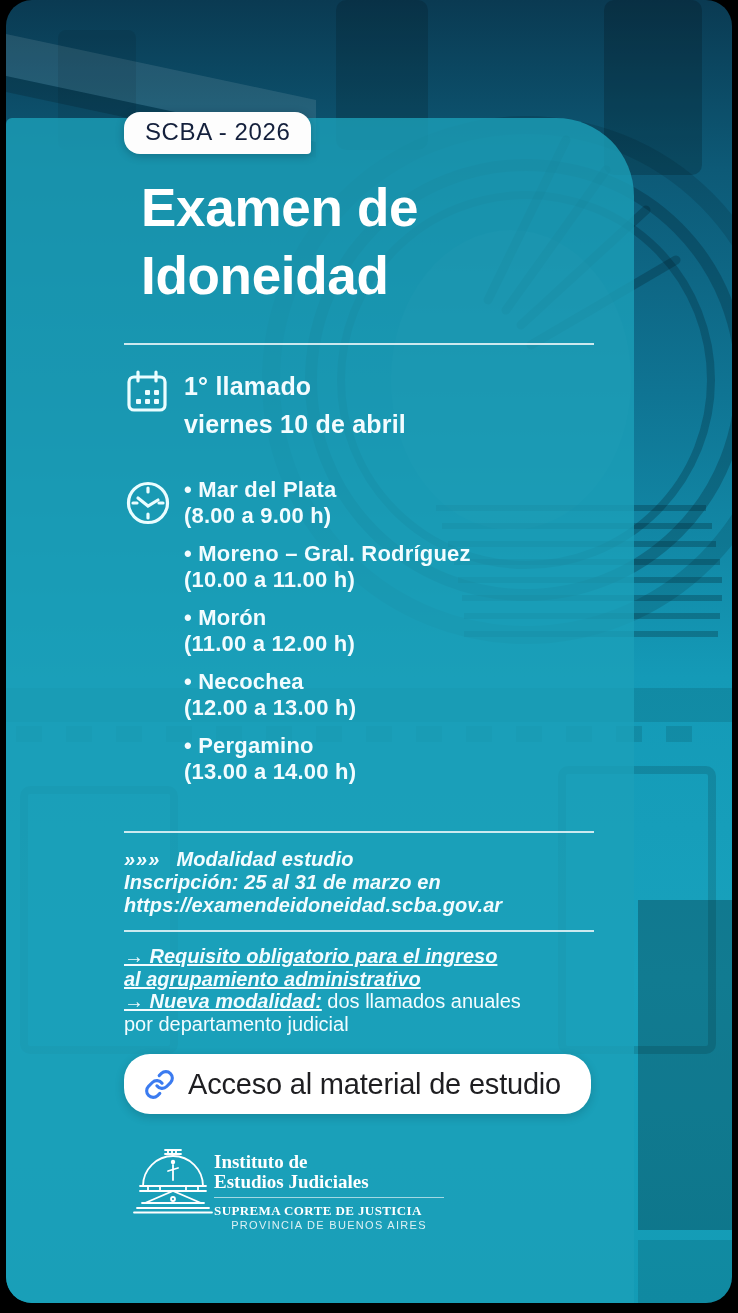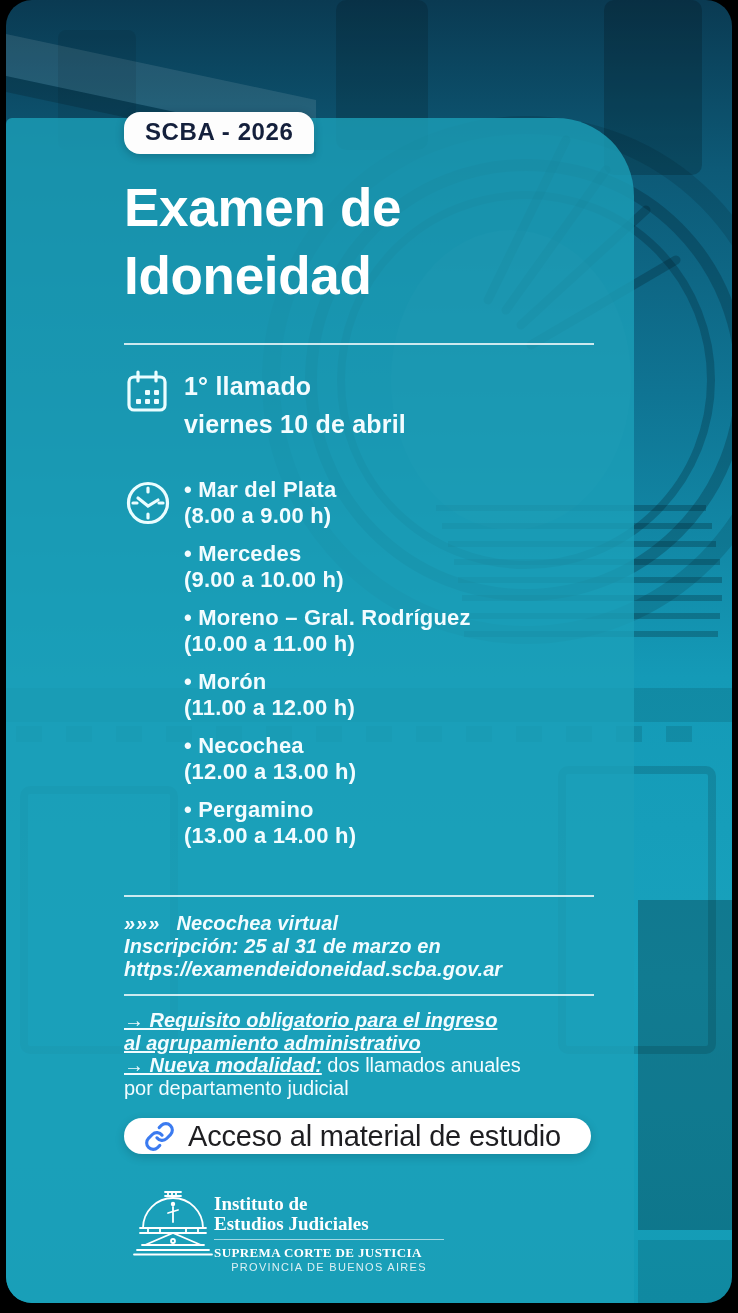--- a/index.html
+++ b/index.html
@@ -16,26 +16,26 @@
   .overlay {
     position:absolute; left:0; top:118px; right:98px; bottom:0;
     background:rgba(28,160,185,0.80);
     border-radius:6px 78px 0 26px;
   }
   .content {
     position:absolute; left:118px; top:112px; width:470px; color:#f2fcff;
   }
   .badge {
     display:inline-block; background:#fdfdfd; color:#14203c;
-    font-weight:700; font-size:24px; letter-spacing:0.6px;
+    font-weight:400; font-size:24px; letter-spacing:0.6px;
     padding:6px 21px 8px; border-radius:16px 16px 4px 16px;
     box-shadow:0 2px 8px rgba(0,20,30,0.25);
   }
   .title { margin:20px 0 0; font-size:53px; line-height:68px; font-weight:800; color:#ffffff; letter-spacing:-0.3px; }
-  .title span { display:block; }
+  .title span { display:block;margin-left:17px; }
   .divider { height:2px; background:rgba(255,255,255,0.78); border:none; width:470px; margin:0; }
   .d1 { margin-top:33px; }
   .d2 { margin-top:34px; }
   .d3 { margin-top:13px; }
   .row { display:flex; gap:14px; align-items:flex-start; }
   .icon-col { flex:0 0 46px; display:flex; justify-content:center; padding-top:2px; }
   .row.cal { margin-top:22px; }
   .cal-text { font-size:25px; font-weight:700; line-height:38px; letter-spacing:0.2px; }
   .cal-text span { display:block; }
   .row.sched { margin-top:34px;gap:12px; }
@@ -43,21 +43,21 @@
   .sched-item div { display:block; }
   .virtual { margin-top:15px; font-style:italic; font-weight:700; font-size:20px; line-height:23px; letter-spacing:0.1px; }
   .virtual .vprefix { margin-right:16px; letter-spacing:1px; }
   .virtual div { margin:0; }
   .notes { margin-top:13px; font-size:20px; line-height:22.5px; }
   .notes .bi { font-style:italic; font-weight:700;text-decoration:underline; }
   .notes .reg { font-weight:400; font-style:normal; }
   .cta {
     margin-top:19px; display:inline-flex; align-items:center; gap:13px;
     background:#ffffff; border:none; border-radius:26px;
-    padding:8px 30px 8px 20px; height:36px; box-sizing:border-box; cursor:pointer;
+    padding:8px 30px 8px 20px; height:60px; box-sizing:border-box; cursor:pointer;
     box-shadow:0 3px 10px rgba(0,20,30,0.18);
   }
   .cta-label { font-size:29px; color:#1e1e21; line-height:34px; letter-spacing:-0.2px; font-family:"Liberation Sans",sans-serif; }
   .logo { margin-top:34px; margin-left:8px; display:flex; align-items:flex-start; color:#fff; }
   .logo-text { padding-top:4px; }
   .lt1,.lt2 { font-family:"Liberation Serif",serif; font-size:19px; font-weight:700; line-height:20px; }
   .logo-rule { height:1px; background:rgba(255,255,255,0.6); width:230px; margin:5px 0 5px; }
   .lt3 { font-family:"Liberation Serif",serif; font-size:13px; font-weight:700; letter-spacing:0.4px; line-height:15px; }
   .lt4 { font-size:11px; font-weight:400; letter-spacing:1.3px; opacity:0.85; line-height:15px;text-align:center; }
 </style>
@@ -163,24 +163,20 @@
           <line x1="35" y1="24" x2="39" y2="24"></line>
           <path d="M14 19 L24 27 L34 21"></path>
         </svg>
       </div>
       <div class="sched-list">
         <div class="sched-item">
           <div>• Mar del Plata</div>
           <div>(8.00 a 9.00 h)</div>
         </div>
         <div class="sched-item">
-          <div>• Mercedes</div>
-          <div>(9.00 a 10.00 h)</div>
-        </div>
-        <div class="sched-item">
           <div>• Moreno – Gral. Rodríguez</div>
           <div>(10.00 a 11.00 h)</div>
         </div>
         <div class="sched-item">
           <div>• Morón</div>
           <div>(11.00 a 12.00 h)</div>
         </div>
         <div class="sched-item">
           <div>• Necochea</div>
           <div>(12.00 a 13.00 h)</div>
@@ -188,21 +184,21 @@
         <div class="sched-item">
           <div>• Pergamino</div>
           <div>(13.00 a 14.00 h)</div>
         </div>
       </div>
     </div>
 
     <div class="divider d2"></div>
 
     <div class="virtual">
-      <div><span class="vprefix">»»»</span><span>Necochea virtual</span></div>
+      <div><span class="vprefix">»»»</span><span>Modalidad estudio</span></div>
       <div>Inscripción: 25 al 31 de marzo en</div>
       <div>https://examendeidoneidad.scba.gov.ar</div>
     </div>
 
     <div class="divider d3"></div>
 
     <div class="notes">
       <div class="bi">→ Requisito obligatorio para el ingreso</div>
       <div class="bi">al agrupamiento administrativo</div>
       <div><span class="bi">→ Nueva modalidad:</span><span class="reg"> dos llamados anuales</span></div>

